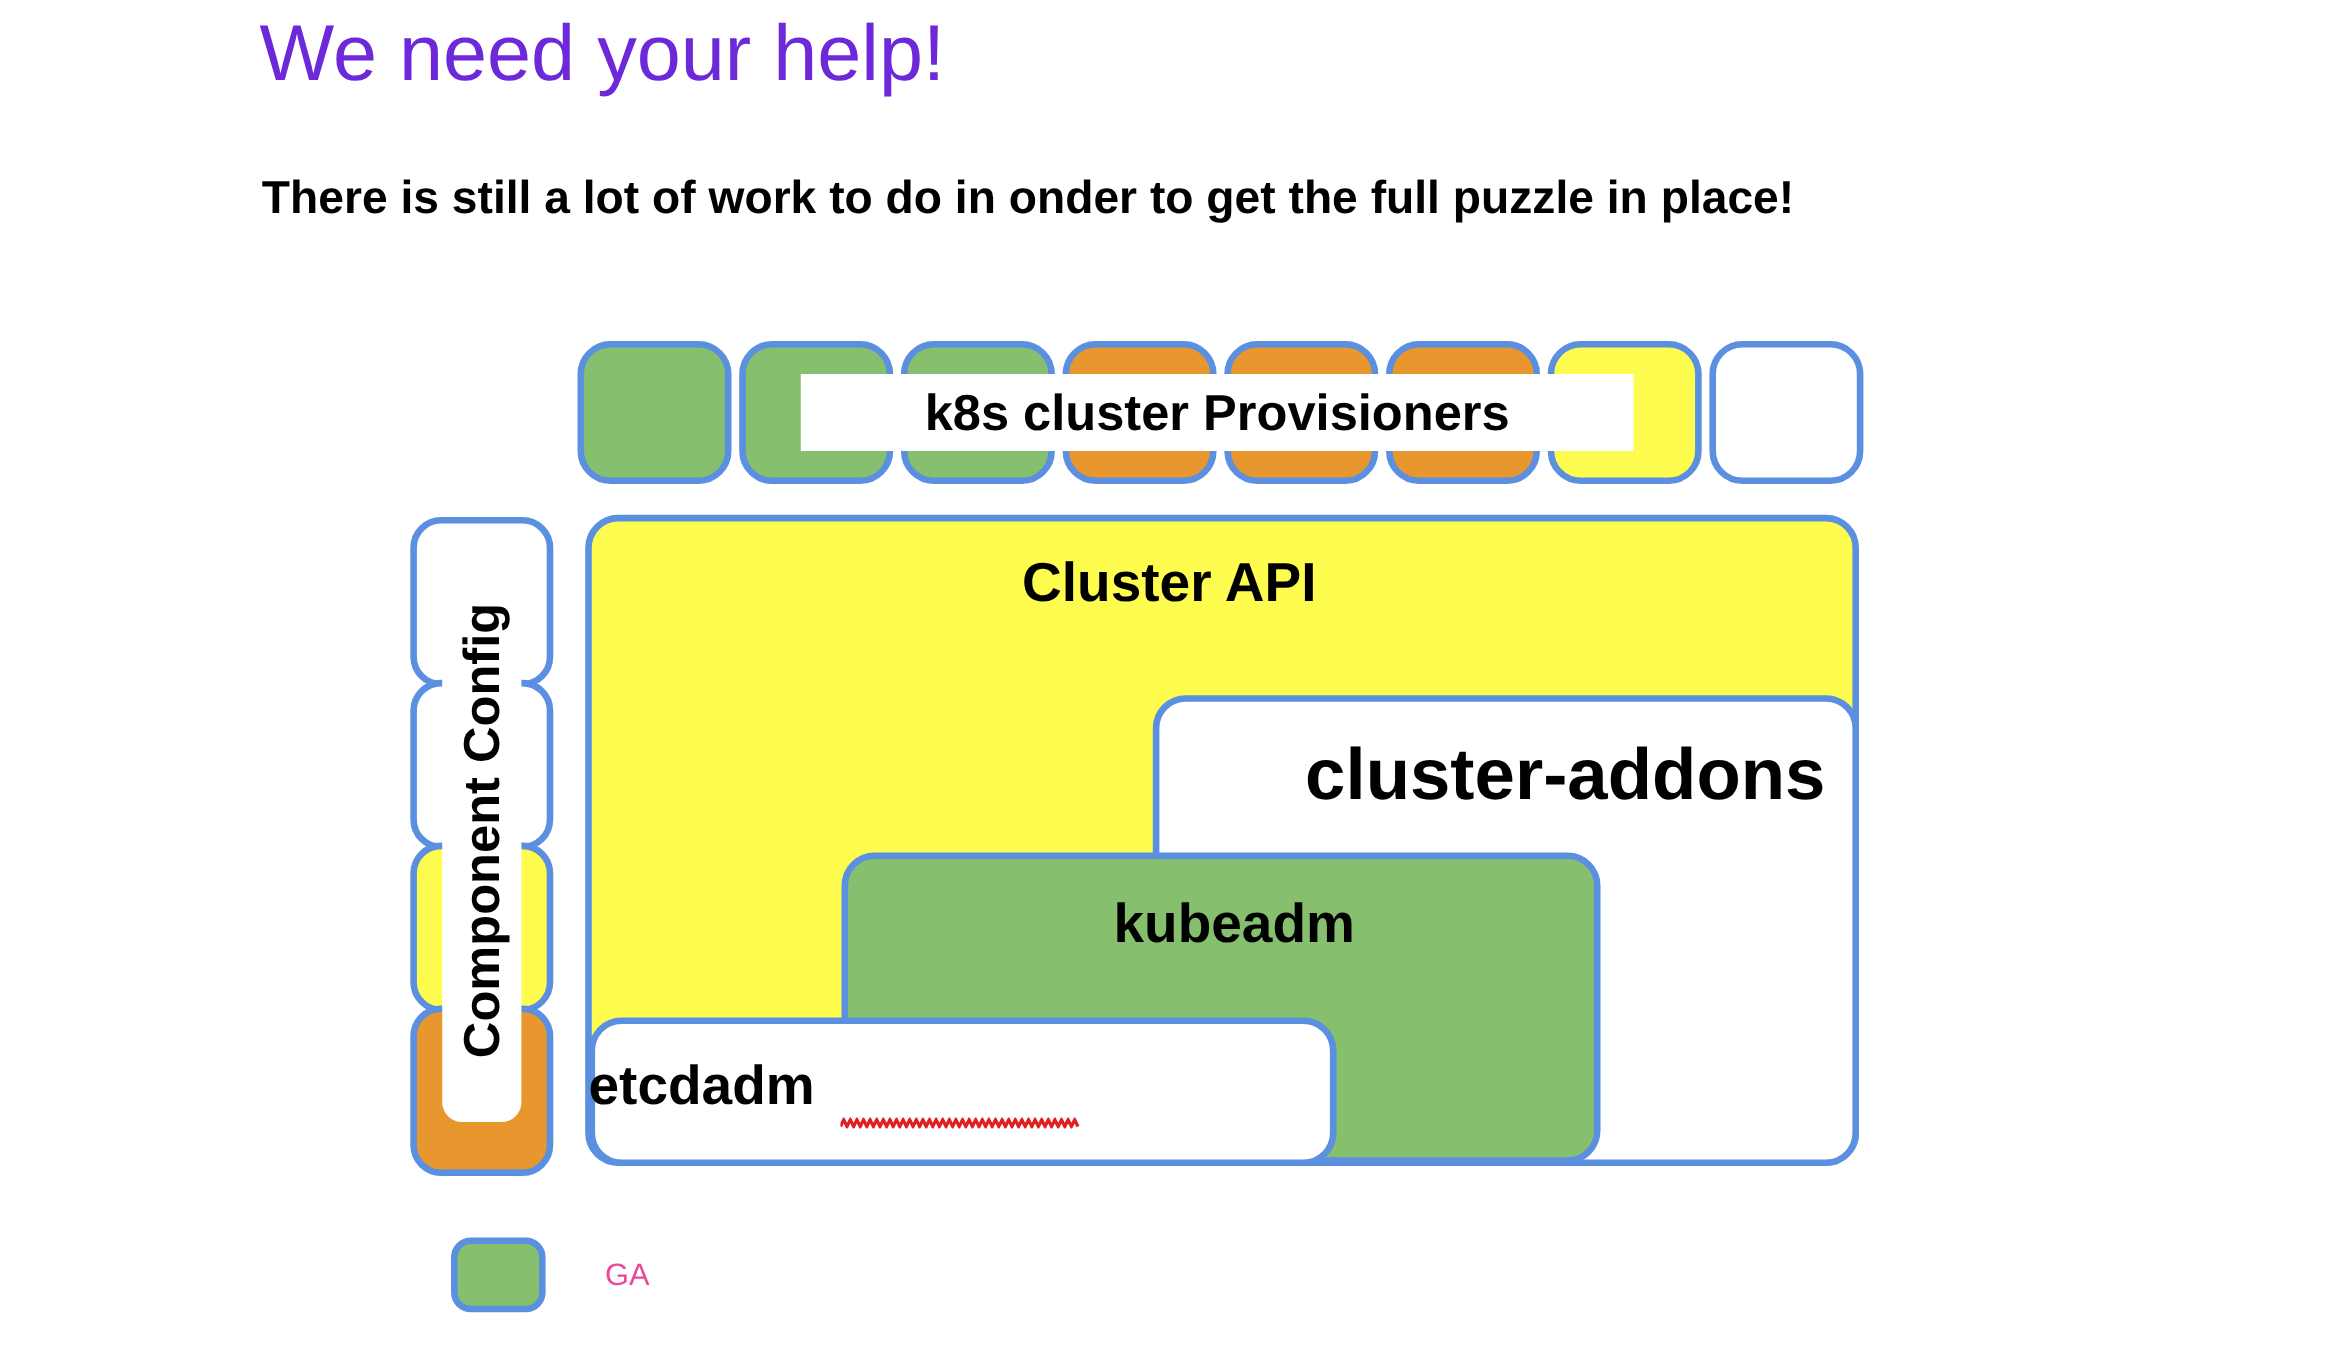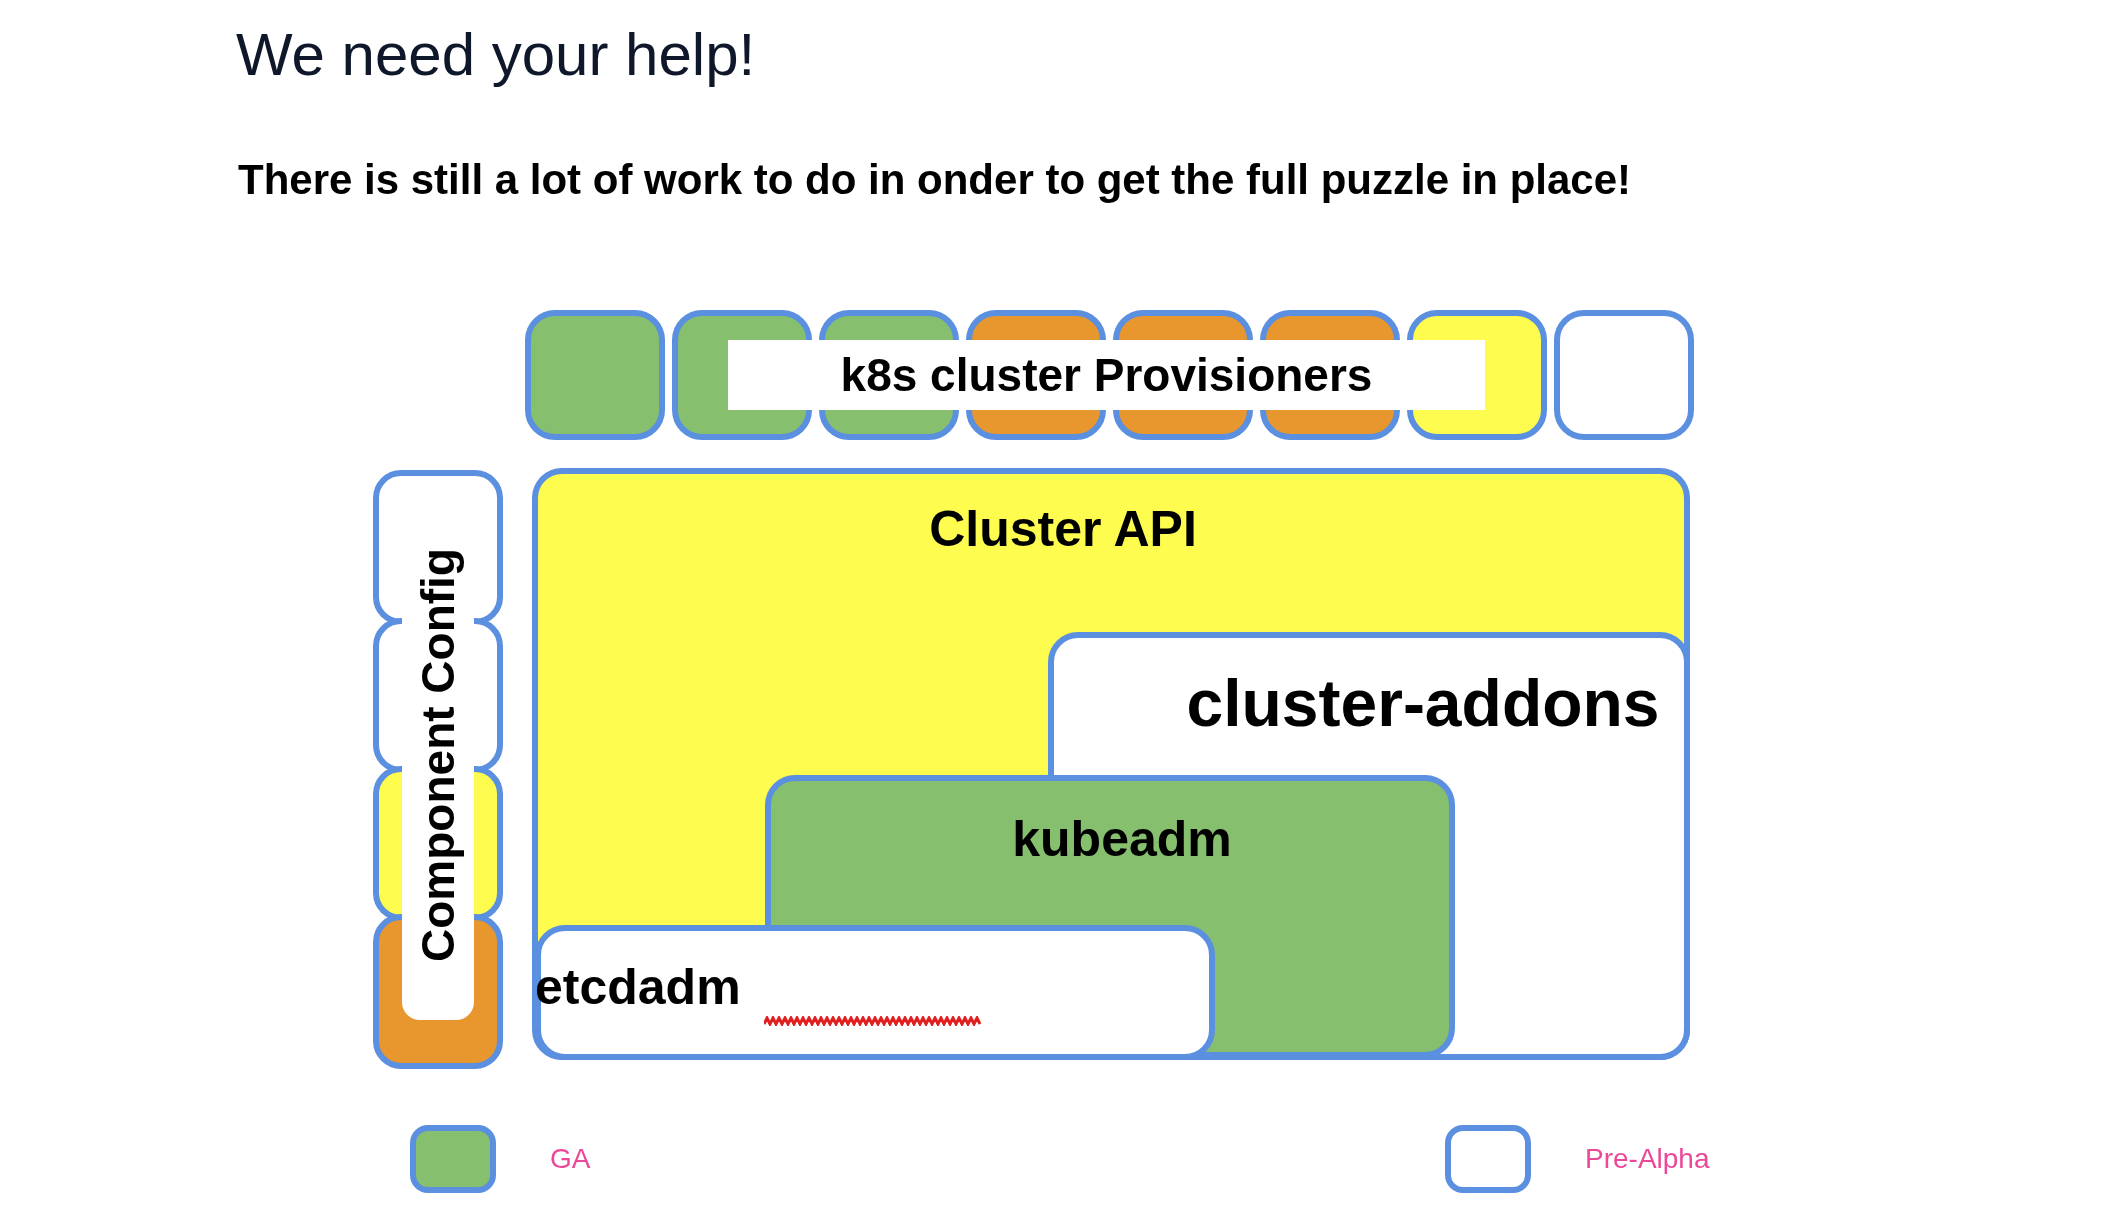--- a/index.html
+++ b/index.html
@@ -13,25 +13,25 @@
     position: relative;
     overflow: hidden;
     font-family: "Liberation Sans", sans-serif;
     color: #000000;
   }
 
   
   #slide-title {
     position: absolute;
     left: 236px;
-    top: 22px;
-    font-size: 60px;
+    top: 10px;
+    font-size: 72px;
     font-weight: 400;
     line-height: 1.1;
-    color: #0f172a;
+    color: #6d28d9;
     white-space: nowrap;
   }
   #slide-subtitle {
     position: absolute;
     left: 238px;
     top: 155px;
     font-size: 42px;
     font-weight: 700;
     line-height: 1.2;
     color: #000000;
@@ -260,17 +260,13 @@
 
 <svg id="etcdadm-squiggle" viewBox="0 0 218 10" preserveAspectRatio="none">
   <path d="M0 8 L3 2 L6 8 L9 2 L12 8 L15 2 L18 8 L21 2 L24 8 L27 2 L30 8 L33 2 L36 8 L39 2 L42 8 L45 2 L48 8 L51 2 L54 8 L57 2 L60 8 L63 2 L66 8 L69 2 L72 8 L75 2 L78 8 L81 2 L84 8 L87 2 L90 8 L93 2 L96 8 L99 2 L102 8 L105 2 L108 8 L111 2 L114 8 L117 2 L120 8 L123 2 L126 8 L129 2 L132 8 L135 2 L138 8 L141 2 L144 8 L147 2 L150 8 L153 2 L156 8 L159 2 L162 8 L165 2 L168 8 L171 2 L174 8 L177 2 L180 8 L183 2 L186 8 L189 2 L192 8 L195 2 L198 8 L201 2 L204 8 L207 2 L210 8 L213 2 L216 8" fill="none" stroke="#e02020" stroke-width="3"></path>
 </svg>
 
 <div id="legend">
     <div class="legend-item" style="left: 0px;">
       <div class="legend-swatch green"></div>
       <div class="legend-label">GA</div>
     </div>
-    <div class="legend-item" style="left: 1035px;">
-      <div class="legend-swatch white"></div>
-      <div class="legend-label">Pre-Alpha</div>
-    </div>
   </div>
 
 </body></html>

